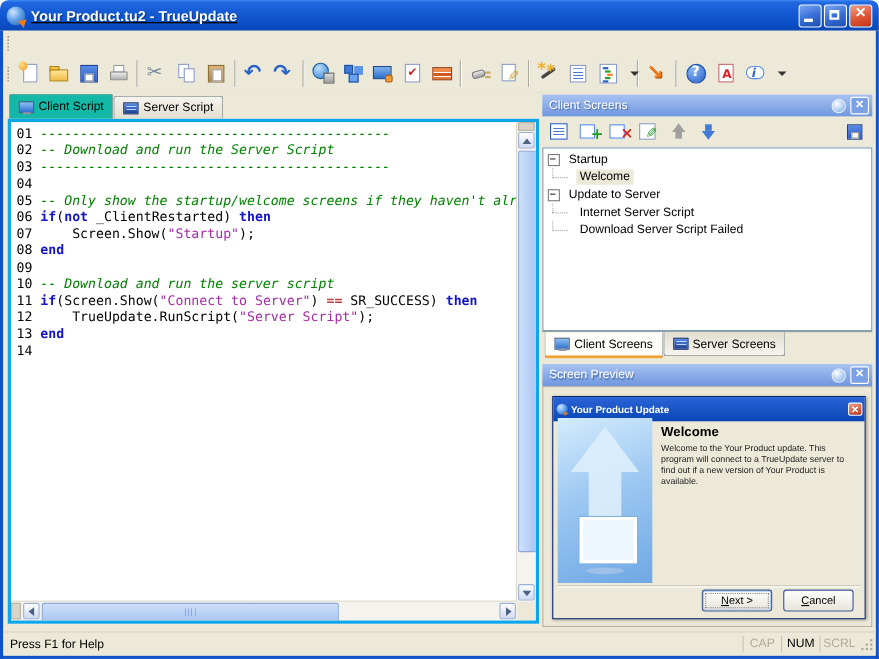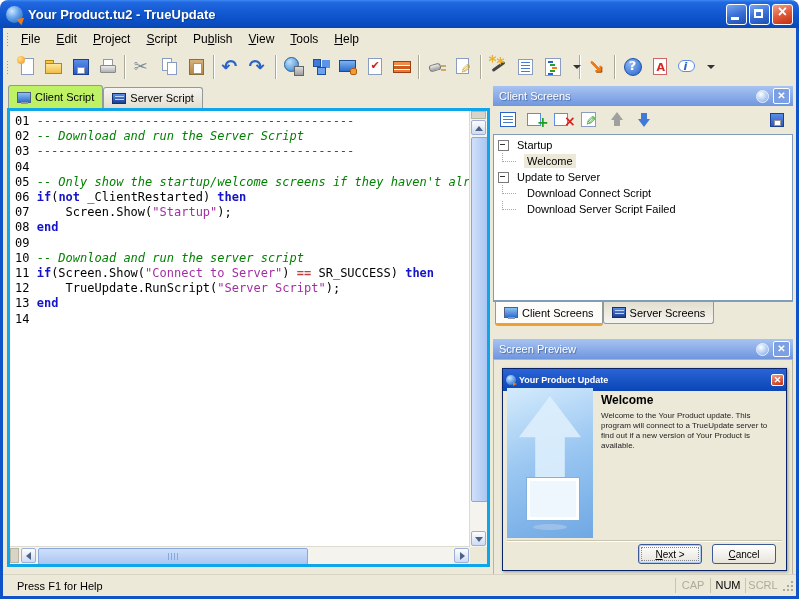--- a/index.html
+++ b/index.html
@@ -1,21 +1,21 @@
 <!DOCTYPE html>
 <html><head>
 <meta charset="utf-8">
 <style>
   html,body{margin:0;padding:0;background:#fff;font-family:"Liberation Sans",sans-serif;}
   .win{position:relative;width:799px;height:599px;border-radius:8px 8px 0 0;overflow:hidden;
        background:#ece9d8;box-sizing:border-box;}
   
   .titlebar{position:absolute;left:0;top:0;width:799px;height:28px;
     background:linear-gradient(180deg,#3b8af3 0%,#2268e0 8%,#1259d2 45%,#0b4ec4 80%,#0a46b4 100%);
-    display:flex;align-items:center;gap:5px;padding:0 6px;box-sizing:border-box;}
+    display:flex;align-items:center;gap:5px;padding:0 6px;box-sizing:border-box;text-decoration:underline;}
   .app-icon{width:17px;height:17px;border-radius:50%;
     background:radial-gradient(circle at 35% 30%,#cfe6ff 0%,#5fa0e8 45%,#1c5fb0 100%);
     position:relative;flex:0 0 auto;}
   .app-icon::after{content:"";position:absolute;right:-2px;bottom:-1px;width:0;height:0;
     border-left:7px solid #f07a1a;border-top:4px solid transparent;border-bottom:4px solid transparent;
     transform:rotate(-40deg);}
   .title-text{color:#fff;font-weight:bold;font-size:13px;text-shadow:1px 1px 1px #0a3a8c;flex:1;
     white-space:nowrap;overflow:hidden;}
   .winbtns{display:flex;gap:2px;}
   .wbtn{width:21px;height:21px;border:1px solid #fff;border-radius:3px;position:relative;
@@ -106,21 +106,21 @@
   .ic-info::before{content:"";left:2px;top:4px;width:17px;height:12px;border-radius:6px;background:#fff;
     border:1px solid #5a8ce8;}
   .ic-info::after{content:"i";left:8px;top:4px;color:#2a62c8;font-weight:bold;font-style:italic;font-size:11px;}
   
   .workspace{position:absolute;left:0;top:56px;width:793px;height:491px;background:#ece9d8;}
   
   .etabs{position:absolute;left:5px;top:2px;height:22px;display:flex;align-items:flex-end;}
   .etab{display:flex;align-items:center;gap:4px;font-size:11px;padding:3px 8px;height:21px;box-sizing:border-box;
     border:1px solid #919b9c;border-bottom:none;border-radius:3px 3px 0 0;
     background:linear-gradient(180deg,#f6f4ef,#e2dfd0);color:#000;}
-  .etab.active{background:#bef264;height:23px;z-index:2;}
+  .etab.active{background:#14b8a6;height:23px;z-index:2;}
   .mini-ic{width:14px;height:11px;position:relative;flex:0 0 auto;}
   .mini-ic.monitor{background:linear-gradient(180deg,#8cc0f4,#2e6fce);border:1px solid #4d6185;box-sizing:border-box;}
   .mini-ic.monitor::after{content:"";position:absolute;left:3px;bottom:-2px;width:7px;height:2px;background:#8a97a8;}
   .mini-ic.server{background:linear-gradient(180deg,#5a8ce8,#1c3f8f);border:1px solid #16306e;box-sizing:border-box;}
   .mini-ic.server::after{content:"";position:absolute;left:2px;top:2px;width:9px;height:5px;
     background:repeating-linear-gradient(180deg,#bcd4f8 0 1px,transparent 1px 3px);}
   .editor{position:absolute;left:4px;top:24px;width:483px;height:459px;background:#fff;
     border:3px solid #0ea5e9;box-sizing:border-box;overflow:hidden;}
   .code{position:absolute;left:0;top:0;right:17px;bottom:17px;overflow:hidden;padding:3px 0 0 5px;
     font-family:"DejaVu Sans Mono",monospace;font-size:12px;line-height:15.2px;white-space:pre;}
@@ -191,21 +191,21 @@
   .tree-child{padding-left:30px;position:relative;}
   .tree-child::before{content:"";position:absolute;left:8px;top:0;bottom:7px;border-left:1px dotted #a8a8a8;}
   .tree-child::after{content:"";position:absolute;left:8px;top:8px;width:14px;border-top:1px dotted #a8a8a8;}
   .tree-label{padding:1px 3px;}
   .tree-label.selected{background:#ece9d8;}
   .cs-tabs{height:27px;display:flex;align-items:flex-start;padding-left:2px;border-top:1px solid #919b9c;}
   .btab{display:flex;align-items:center;gap:4px;font-size:11px;padding:3px 8px;height:22px;box-sizing:border-box;
     border:1px solid #919b9c;border-top:none;border-radius:0 0 3px 3px;
     background:linear-gradient(0deg,#f6f4ef,#e2dfd0);}
   .btab.active{background:#fdfcf9;height:24px;border-bottom:3px solid #f0a030;z-index:2;}
-  .sp-header{margin-top:10px;}
+  .sp-header{margin-top:2px;}
   .sp-body{height:219px;background:#ece9d8;border:1px solid #b8b4a4;box-sizing:border-box;position:relative;}
   
   .pdlg{position:absolute;left:8px;top:8px;width:283px;height:201px;background:#ece9d8;
     border:1px solid #0a246a;box-shadow:1px 1px 3px rgba(0,0,0,.35);}
   .pdlg-title{height:22px;background:linear-gradient(180deg,#2a64d8,#0a46b4);display:flex;align-items:center;
     padding:0 2px 0 3px;gap:3px;}
   .pdlg-title .t{flex:1;color:#fff;font-weight:bold;font-size:9px;white-space:nowrap;overflow:hidden;}
   .pdlg-icon{width:10px;height:10px;border-radius:50%;
     background:radial-gradient(circle at 35% 30%,#cfe6ff,#5fa0e8 50%,#1c5fb0);flex:0 0 auto;position:relative;}
   .pdlg-icon::after{content:"";position:absolute;right:-1px;bottom:-1px;border-left:4px solid #f07a1a;
@@ -225,21 +225,21 @@
   .pdlg-divider{position:absolute;left:4px;right:4px;bottom:28px;border-top:1px solid #c8c4b0;border-bottom:1px solid #fff;}
   .pdlg-btns{position:absolute;right:10px;bottom:6px;display:flex;gap:10px;}
   .xp-btn{width:62px;height:18px;font-size:10px;font-family:"Liberation Sans",sans-serif;
     border:1px solid #3c5a98;border-radius:3px;background:linear-gradient(180deg,#ffffff,#e6e4da);
     display:flex;align-items:center;justify-content:center;position:relative;}
   .xp-btn.default{box-shadow:inset 0 0 0 1px #aecbf5;}
   .xp-btn.default::after{content:"";position:absolute;inset:2px;border:1px dotted #888;}
   
   .statusbar{position:absolute;left:0;bottom:0;width:793px;height:21px;background:#ece9d8;
     border-top:1px solid #d8d4c4;display:flex;align-items:center;font-size:11px;}
-  .status-msg{flex:1;padding-left:14px;}
+  .status-msg{flex:1;padding-left:6px;}
   .indicator{width:34px;text-align:center;border-left:1px solid #c8c4b0;color:#b0ab99;height:15px;line-height:15px;}
   .indicator.active{color:#000;}
   .resize-grip{width:14px;height:14px;margin:0 1px;position:relative;}
   .resize-grip::after{content:"";position:absolute;right:2px;bottom:2px;width:2px;height:2px;background:#aca899;
     box-shadow:-4px 0 0 #aca899,-8px 0 0 #aca899,0 -4px 0 #aca899,-4px -4px 0 #aca899,0 -8px 0 #aca899;}
 </style>
 </head>
 <body>
 
 <div class="win">
@@ -251,30 +251,20 @@
       <div class="wbtn min"></div>
       <div class="wbtn max"></div>
       <div class="wbtn close"></div>
     </div>
   </div>
 
   <div class="frame">
 
     <div class="menubar">
       <div class="grip"></div>
-      <div id="menu-items" style="display:flex;">
-          <div class="menu-item"><u>F</u>ile</div>
-          <div class="menu-item"><u>E</u>dit</div>
-          <div class="menu-item"><u>P</u>roject</div>
-          <div class="menu-item"><u>S</u>cript</div>
-          <div class="menu-item">Pu<u>b</u>lish</div>
-          <div class="menu-item"><u>V</u>iew</div>
-          <div class="menu-item"><u>T</u>ools</div>
-          <div class="menu-item"><u>H</u>elp</div>
-        </div>
     </div>
 
     <div class="toolbar">
       <div class="grip"></div>
       <div id="toolbar-items" style="display:flex;align-items:center;">
           <div class="tb-btn">
             <span class="ic ic-new"></span>
           </div>
           <div class="tb-btn">
             <span class="ic ic-open"></span>
@@ -426,21 +416,21 @@
               <span class="tree-label">Startup</span>
             </div>
             <div class="tree-row tree-child">
               <span class="tree-label selected">Welcome</span>
             </div>
             <div class="tree-row">
               <span class="expander"></span>
               <span class="tree-label">Update to Server</span>
             </div>
             <div class="tree-row tree-child">
-              <span class="tree-label">Download Connect Script</span>
+              <span class="tree-label">Internet Server Script</span>
             </div>
             <div class="tree-row tree-child">
               <span class="tree-label">Download Server Script Failed</span>
             </div>
           </div>
 
         <div class="cs-tabs" id="cs-tabs">
             <div class="btab active">
               <span class="mini-ic monitor"></span>
               <span>Client Screens</span>

